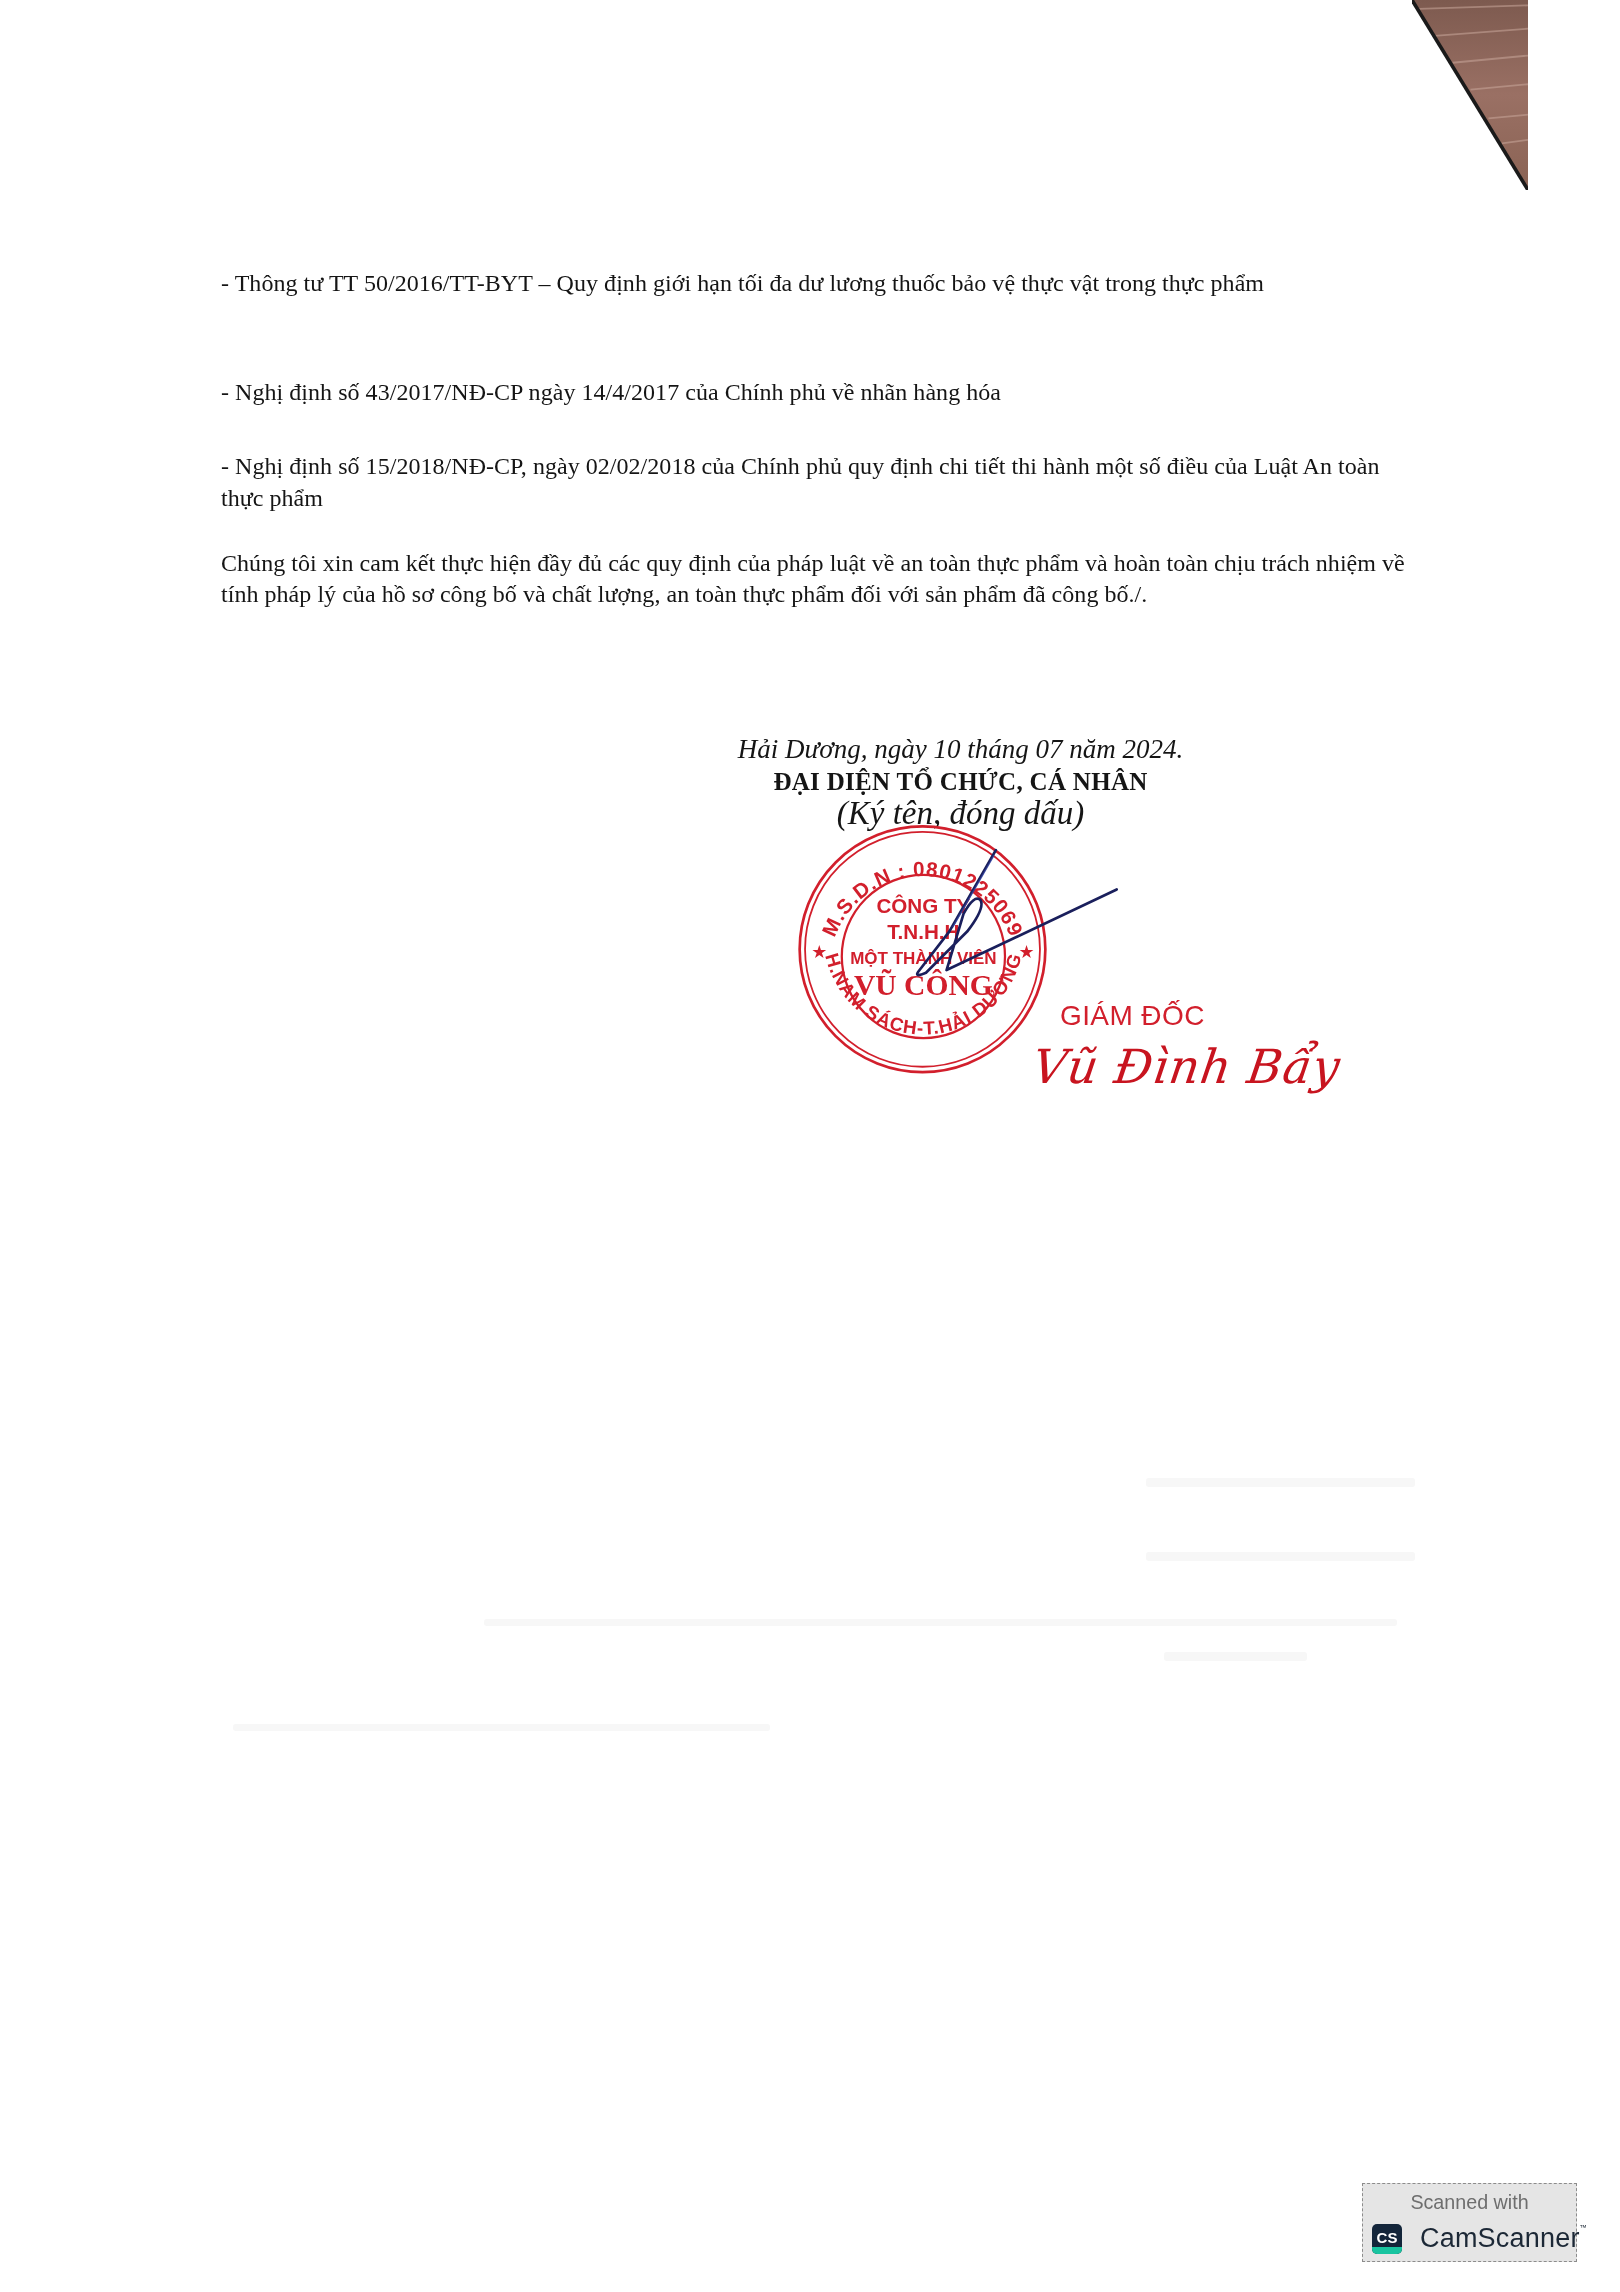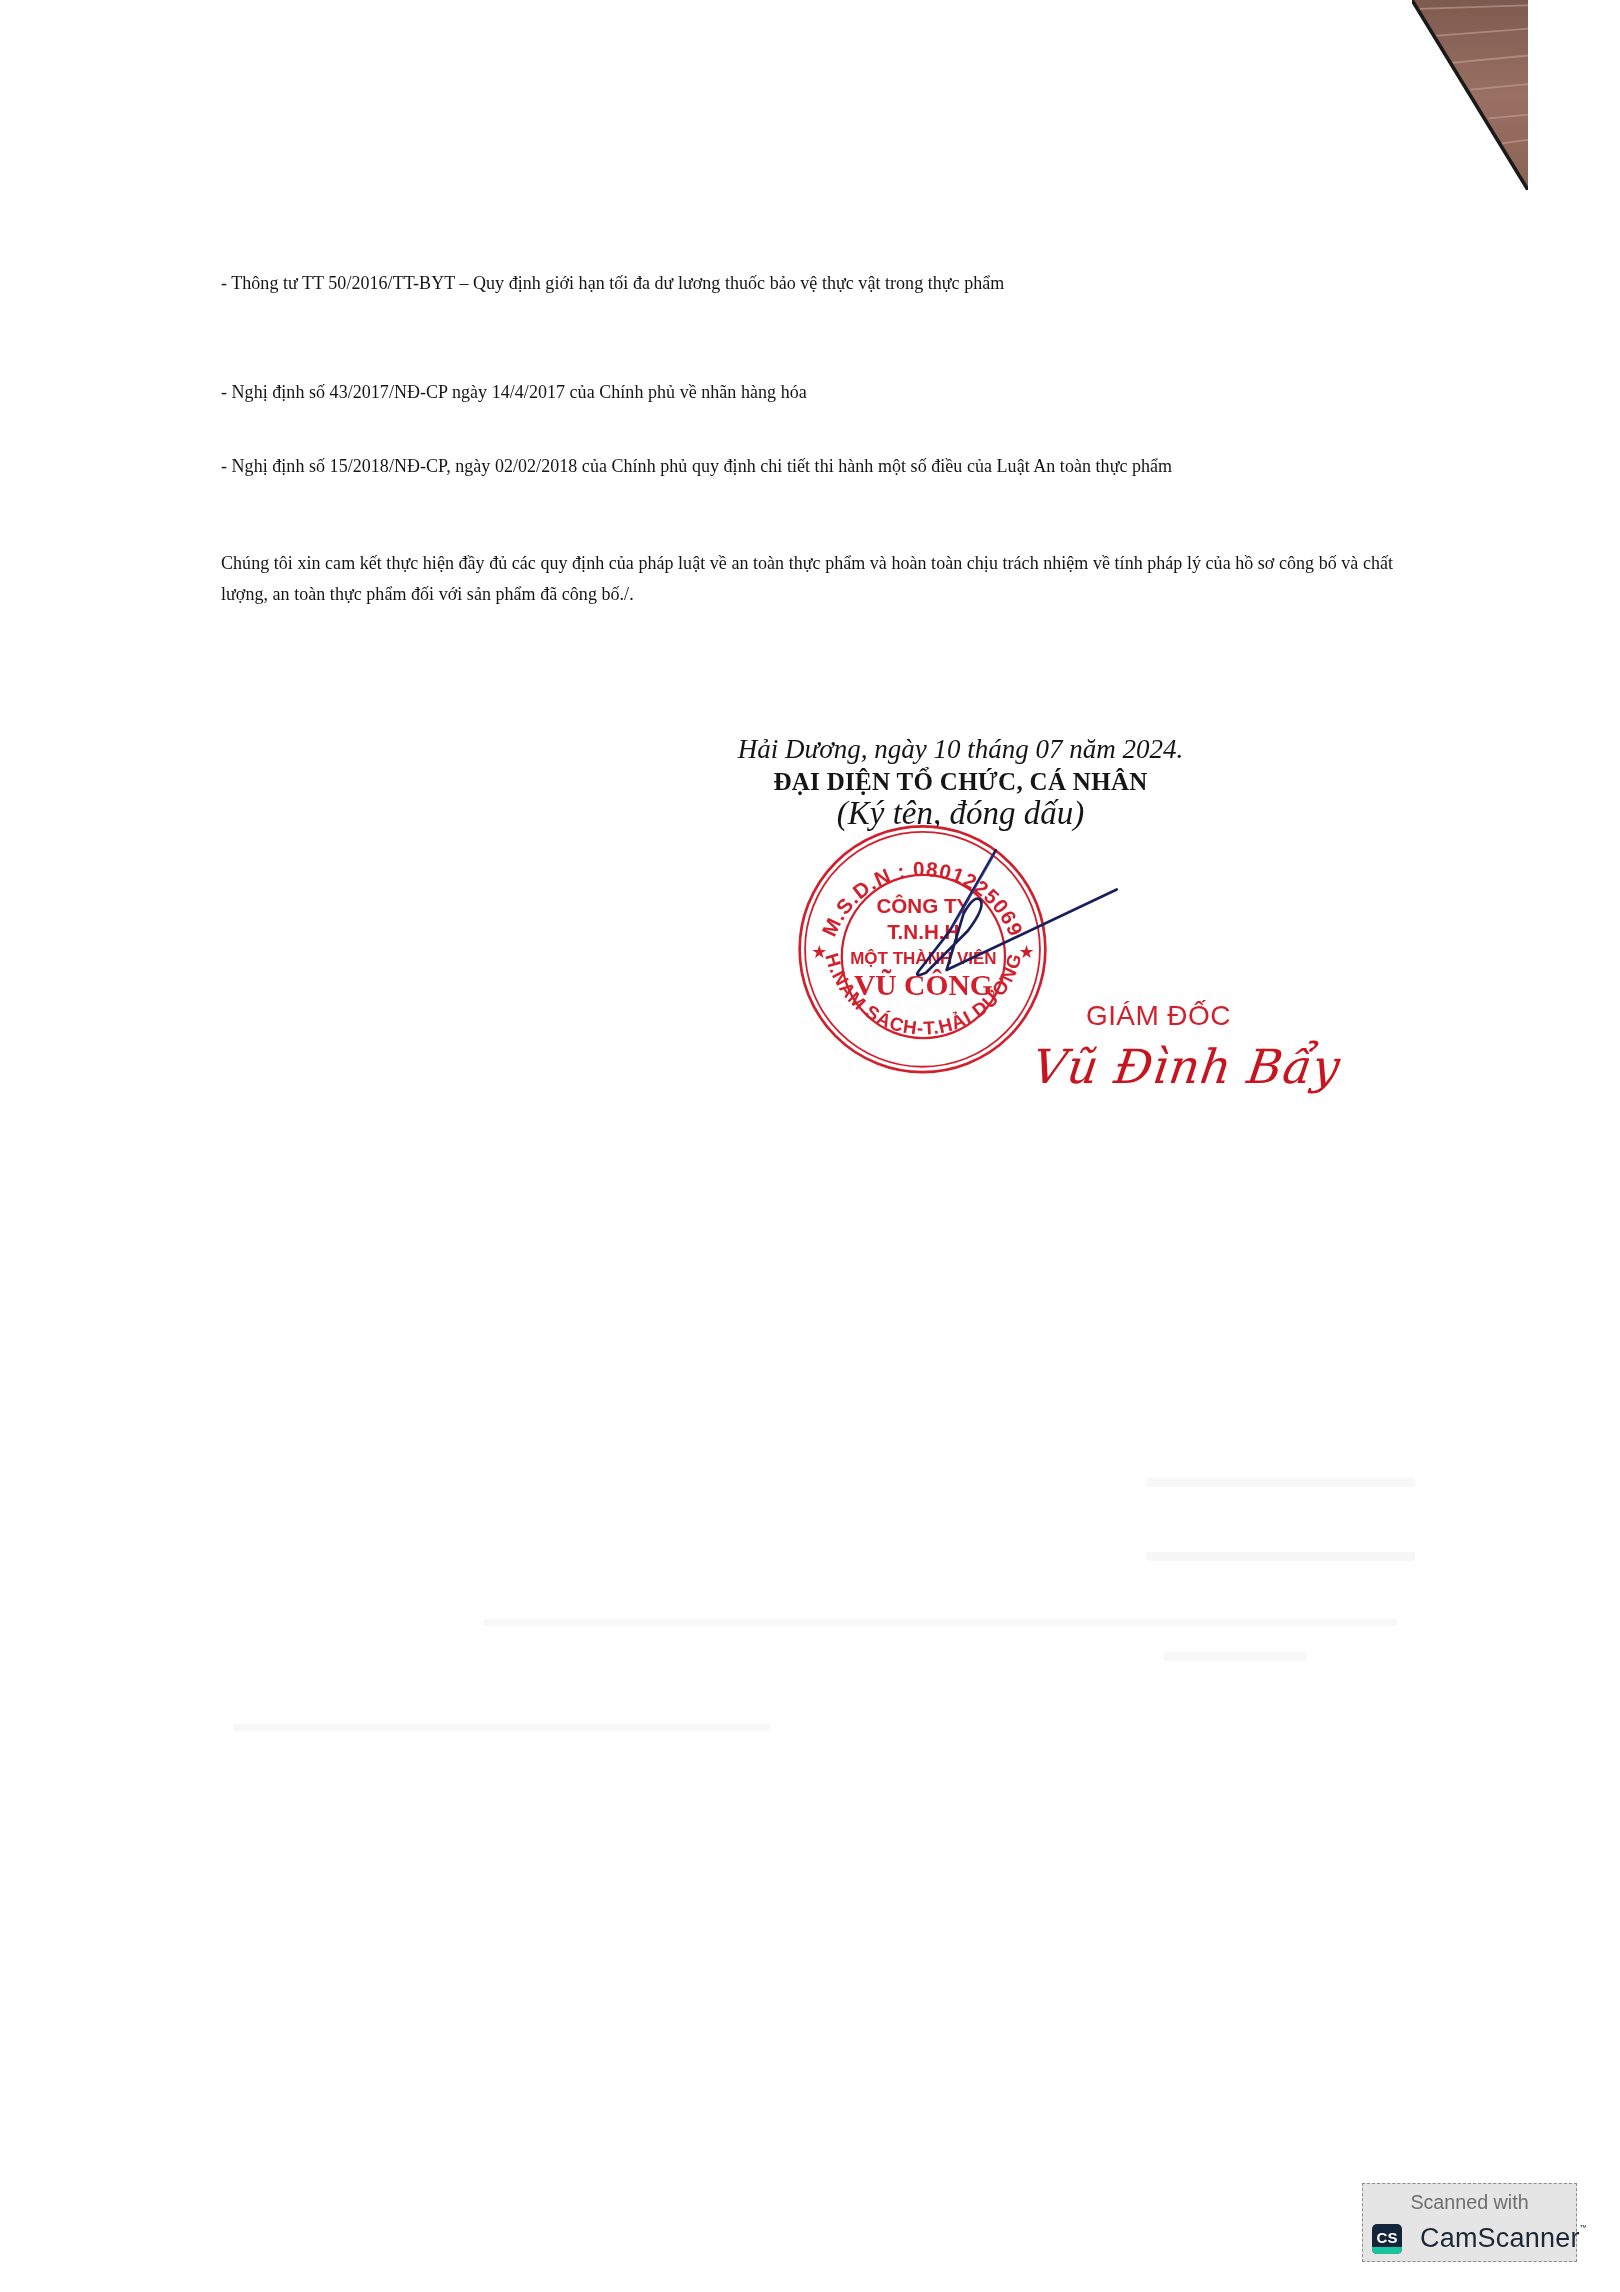--- a/index.html
+++ b/index.html
@@ -19,21 +19,21 @@
     position: absolute;
     left: 1412px;
     top: 0;
     width: 116px;
     height: 190px;
   }
   .body-text {
     position: absolute;
     left: 221px;
     width: 1191px;
-    font-size: 18px;
+    font-size: 24px;
     line-height: 32px;
     margin: 0;
     letter-spacing: 0.04px;
   }
   #p1 { top: 267px; }
   #p2 { top: 376px; font-family: Liberation Serif, serif; }
   #p3 { top: 450px; }
   #p4 { top: 548px; line-height: 31px; }
 
   .sign-block {
@@ -75,21 +75,21 @@
   .signature {
     position: absolute;
     left: 0;
     top: 0;
     width: 1620px;
     height: 2293px;
     pointer-events: none;
   }
   .director-title {
     position: absolute;
-    left: 1086px;
+    left: 1060px;
     top: 1000px;
     font-family: "Liberation Sans", "DejaVu Sans", sans-serif;
     font-size: 28px;
     color: #d21f2c;
     letter-spacing: 0.4px;
   }
   .director-name {
     position: absolute;
     left: 1033px;
     top: 1039px;

